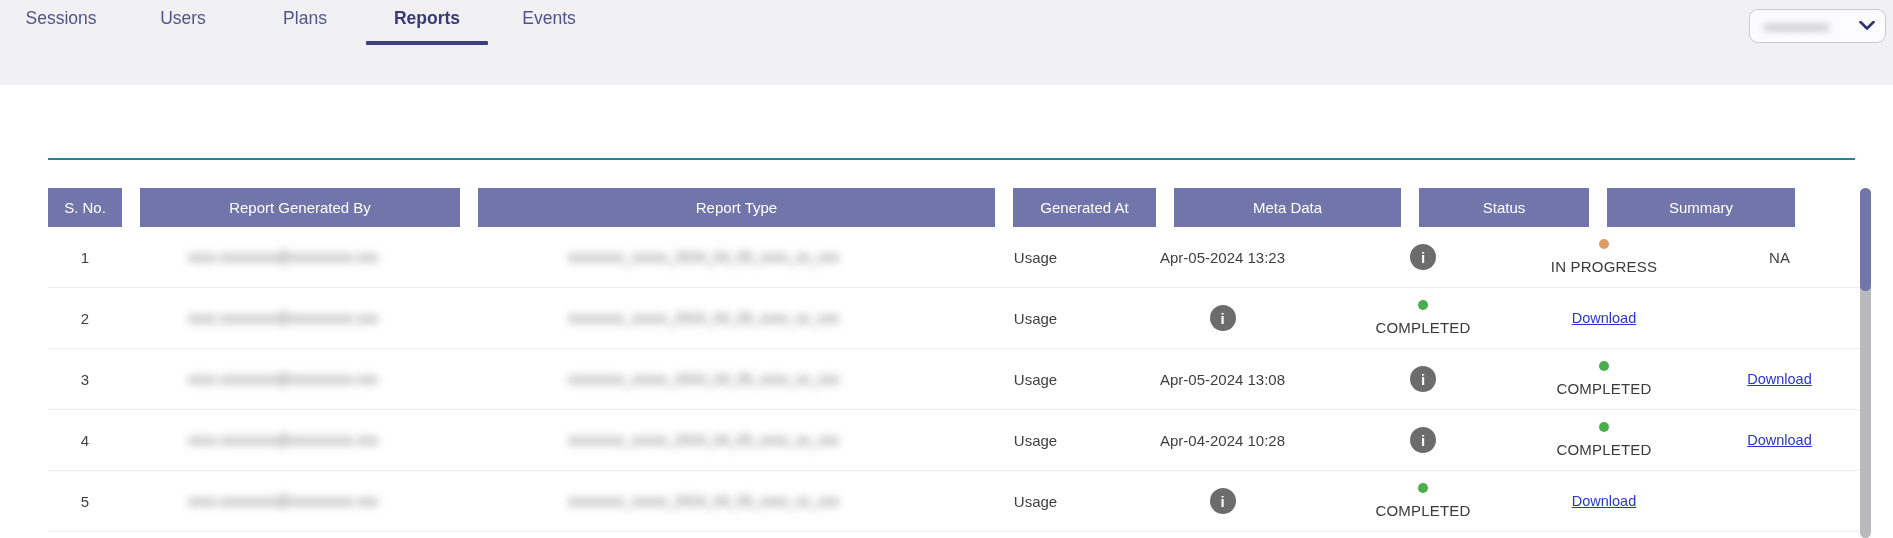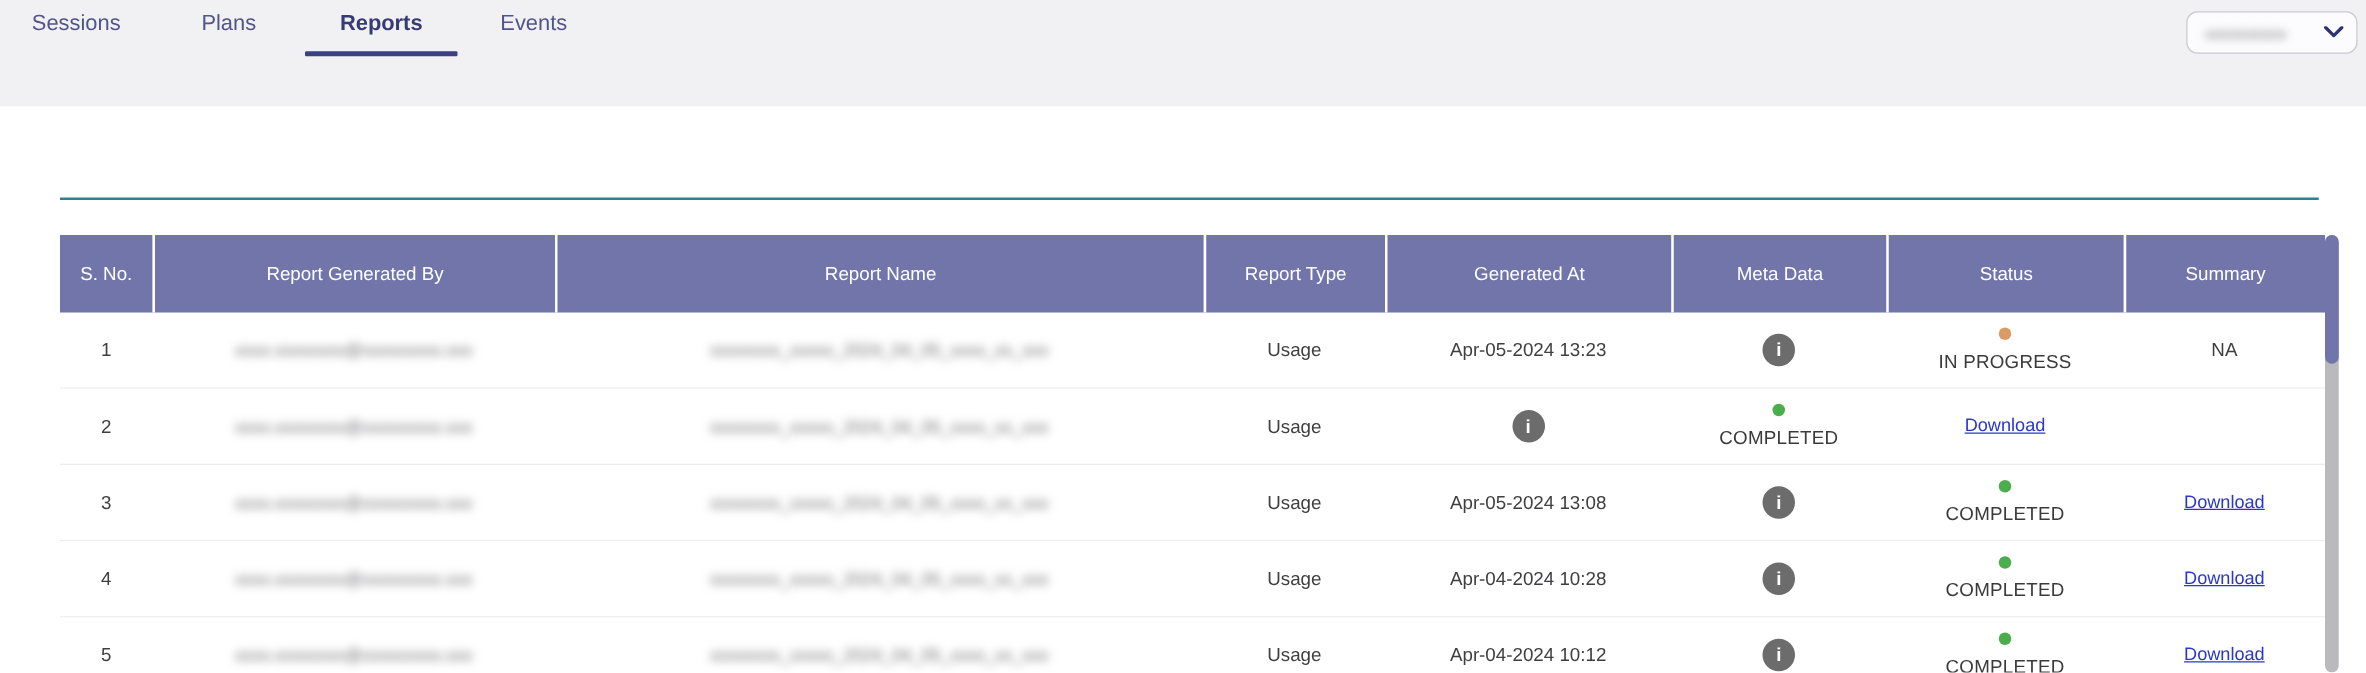--- a/index.html
+++ b/index.html
@@ -62,21 +62,21 @@
 
   
   .report-table {
     position: absolute; top: 188px; left: 48px;
     width: 1812px;
   }
   .thead, .tr {
     display: grid;
     grid-template-columns: 74px 322px 519px 145px 229px 172px 190px 161px;
   }
-  .thead { height: 62px; }
+  .thead { height: 39px; gap: 16px; }
   .th {
     background: #7175aa;
     color: #ffffff;
     font-size: 15px;
     display: flex; align-items: center; justify-content: center;
     border-left: 2px solid #ffffff;
     white-space: nowrap;
   }
   .th:first-child { border-left: none; }
   .tr {
@@ -133,20 +133,23 @@
 </style>
 </head>
 <body>
 
 <div class="topbar">
   <div class="tabs">
     <div class="tab">
       <span>Sessions</span>
     </div>
     <div class="tab">
+      <span>Users</span>
+    </div>
+    <div class="tab">
       <span>Plans</span>
     </div>
     <div class="tab active">
       <span>Reports</span>
       <div class="tab-underline"></div>
     </div>
     <div class="tab">
       <span>Events</span>
     </div>
   </div>
@@ -158,21 +161,20 @@
     </svg>
   </div>
 </div>
 
 <div class="teal-divider"></div>
 
 <div class="report-table">
   <div class="thead" id="thead">
       <div class="th">S. No.</div>
       <div class="th">Report Generated By</div>
-      <div class="th">Report Name</div>
       <div class="th">Report Type</div>
       <div class="th">Generated At</div>
       <div class="th">Meta Data</div>
       <div class="th">Status</div>
       <div class="th">Summary</div>
     </div>
   <div id="tbody">
       <div class="tr">
         <div class="td">
           <span>1</span>
@@ -293,23 +295,20 @@
         <div class="td">
           <span class="blur-cell">xxxx.xxxxxxxx@xxxxxxxxx.xxx</span>
         </div>
         <div class="td">
           <span class="blur-cell">xxxxxxxx_xxxxx_2024_04_05_xxxx_xx_xxx</span>
         </div>
         <div class="td">
           <span>Usage</span>
         </div>
         <div class="td">
-          <span>Apr-04-2024 10:12</span>
-        </div>
-        <div class="td">
           <span class="info-icon">i</span>
         </div>
         <div class="td">
           <span class="status-wrap">
             <span class="status-dot" style="background: rgb(75, 174, 77);"></span>
             <span class="status-label">COMPLETED</span>
           </span>
         </div>
         <div class="td">
           <a class="download-link">Download</a>

